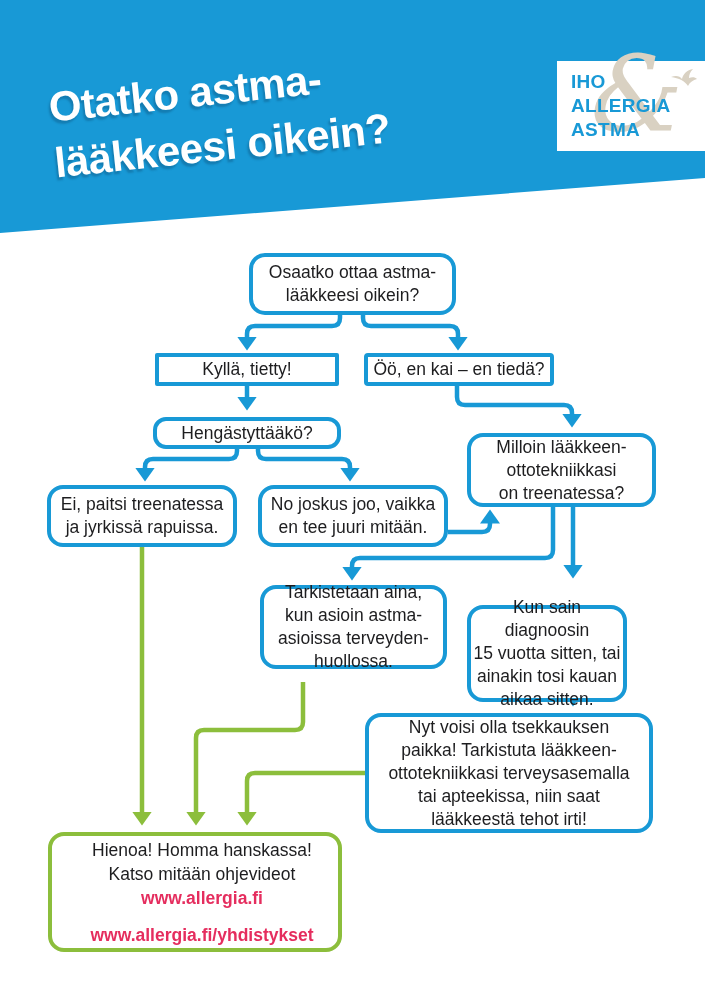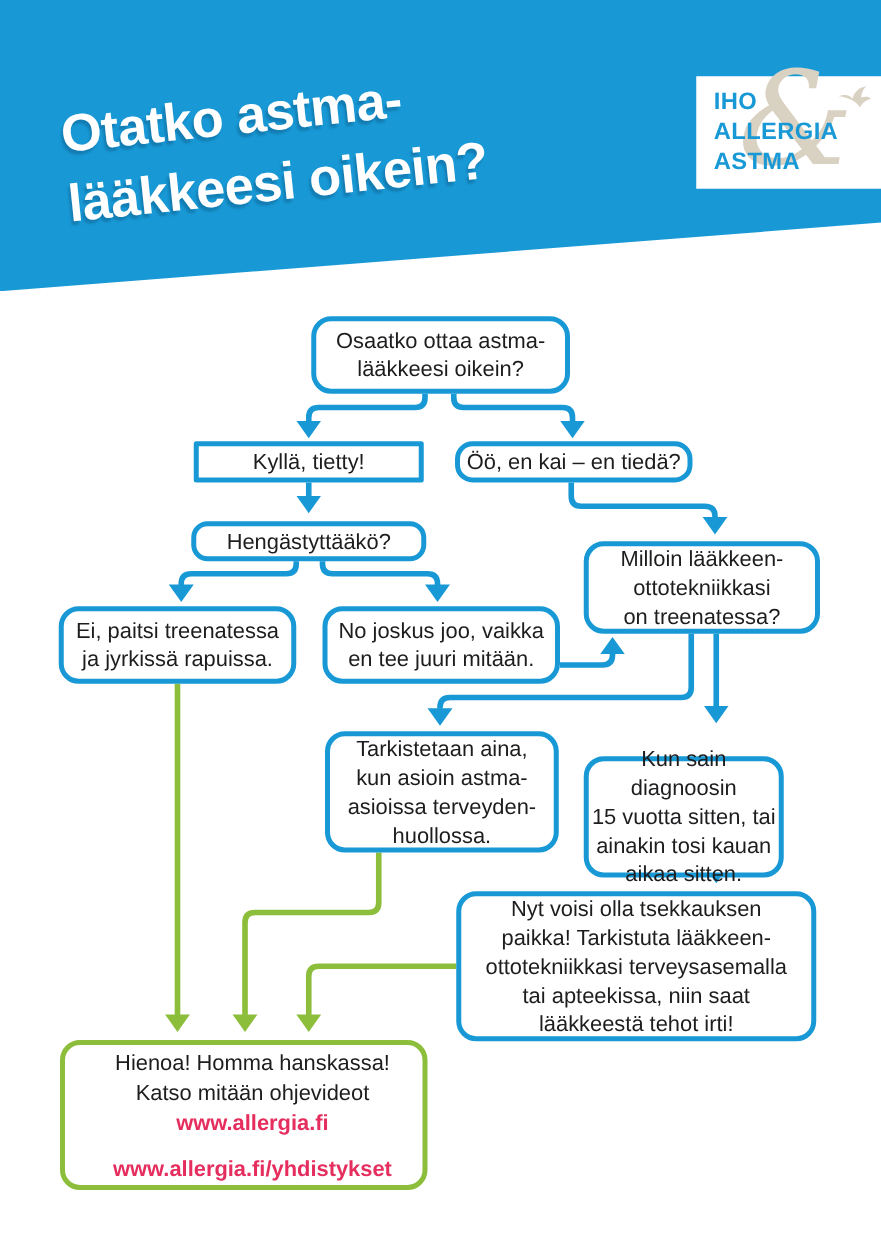--- a/index.html
+++ b/index.html
@@ -98,40 +98,40 @@
     </g>
   </svg>
 
   <div class="node" style="left:249px;top:253px;width:207px;height:62px;">
     <span>Osaatko ottaa astma-
 lääkkeesi oikein?</span>
   </div>
   <div class="node" style="left:155px;top:353px;width:184px;height:33px;border-radius:2px;">
     <span>Kyllä, tietty!</span>
   </div>
-  <div class="node" style="left:364px;top:353px;width:190px;height:33px;border-radius:14px;">
+  <div class="node" style="left:364px;top:353px;width:190px;height:33px;border-radius:4px;">
     <span>Öö, en kai – en tiedä?</span>
   </div>
   <div class="node" style="left:153px;top:417px;width:188px;height:32px;border-radius:13px;">
     <span>Hengästyttääkö?</span>
   </div>
   <div class="node" style="left:47px;top:485px;width:190px;height:62px;">
     <span>Ei, paitsi treenatessa
 ja jyrkissä rapuissa.</span>
   </div>
   <div class="node" style="left:258px;top:485px;width:190px;height:62px;">
     <span>No joskus joo, vaikka
 en tee juuri mitään.</span>
   </div>
   <div class="node" style="left:467px;top:433px;width:189px;height:74px;">
     <span>Milloin lääkkeen-
 ottotekniikkasi
 on treenatessa?</span>
   </div>
-  <div class="node" style="left:260px;top:585px;width:187px;height:97px;">
+  <div class="node" style="left:260px;top:585px;width:187px;height:84px;">
     <span>Tarkistetaan aina,
 kun asioin astma-
 asioissa terveyden-
 huollossa.</span>
   </div>
   <div class="node" style="left:467px;top:575px;width:160px;height:97px;margin-top:30px;">
     <span>Kun sain diagnoosin
 15 vuotta sitten, tai
 ainakin tosi kauan
 aikaa sitten.</span>

